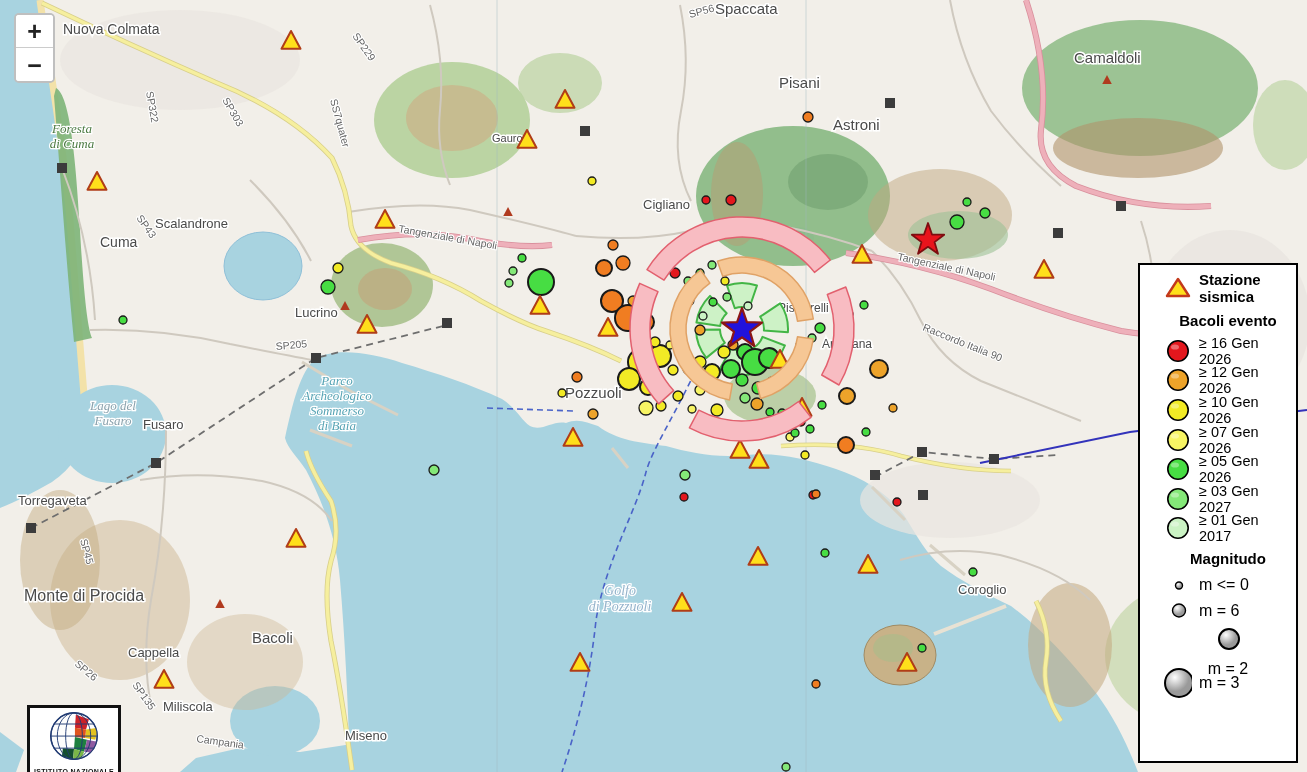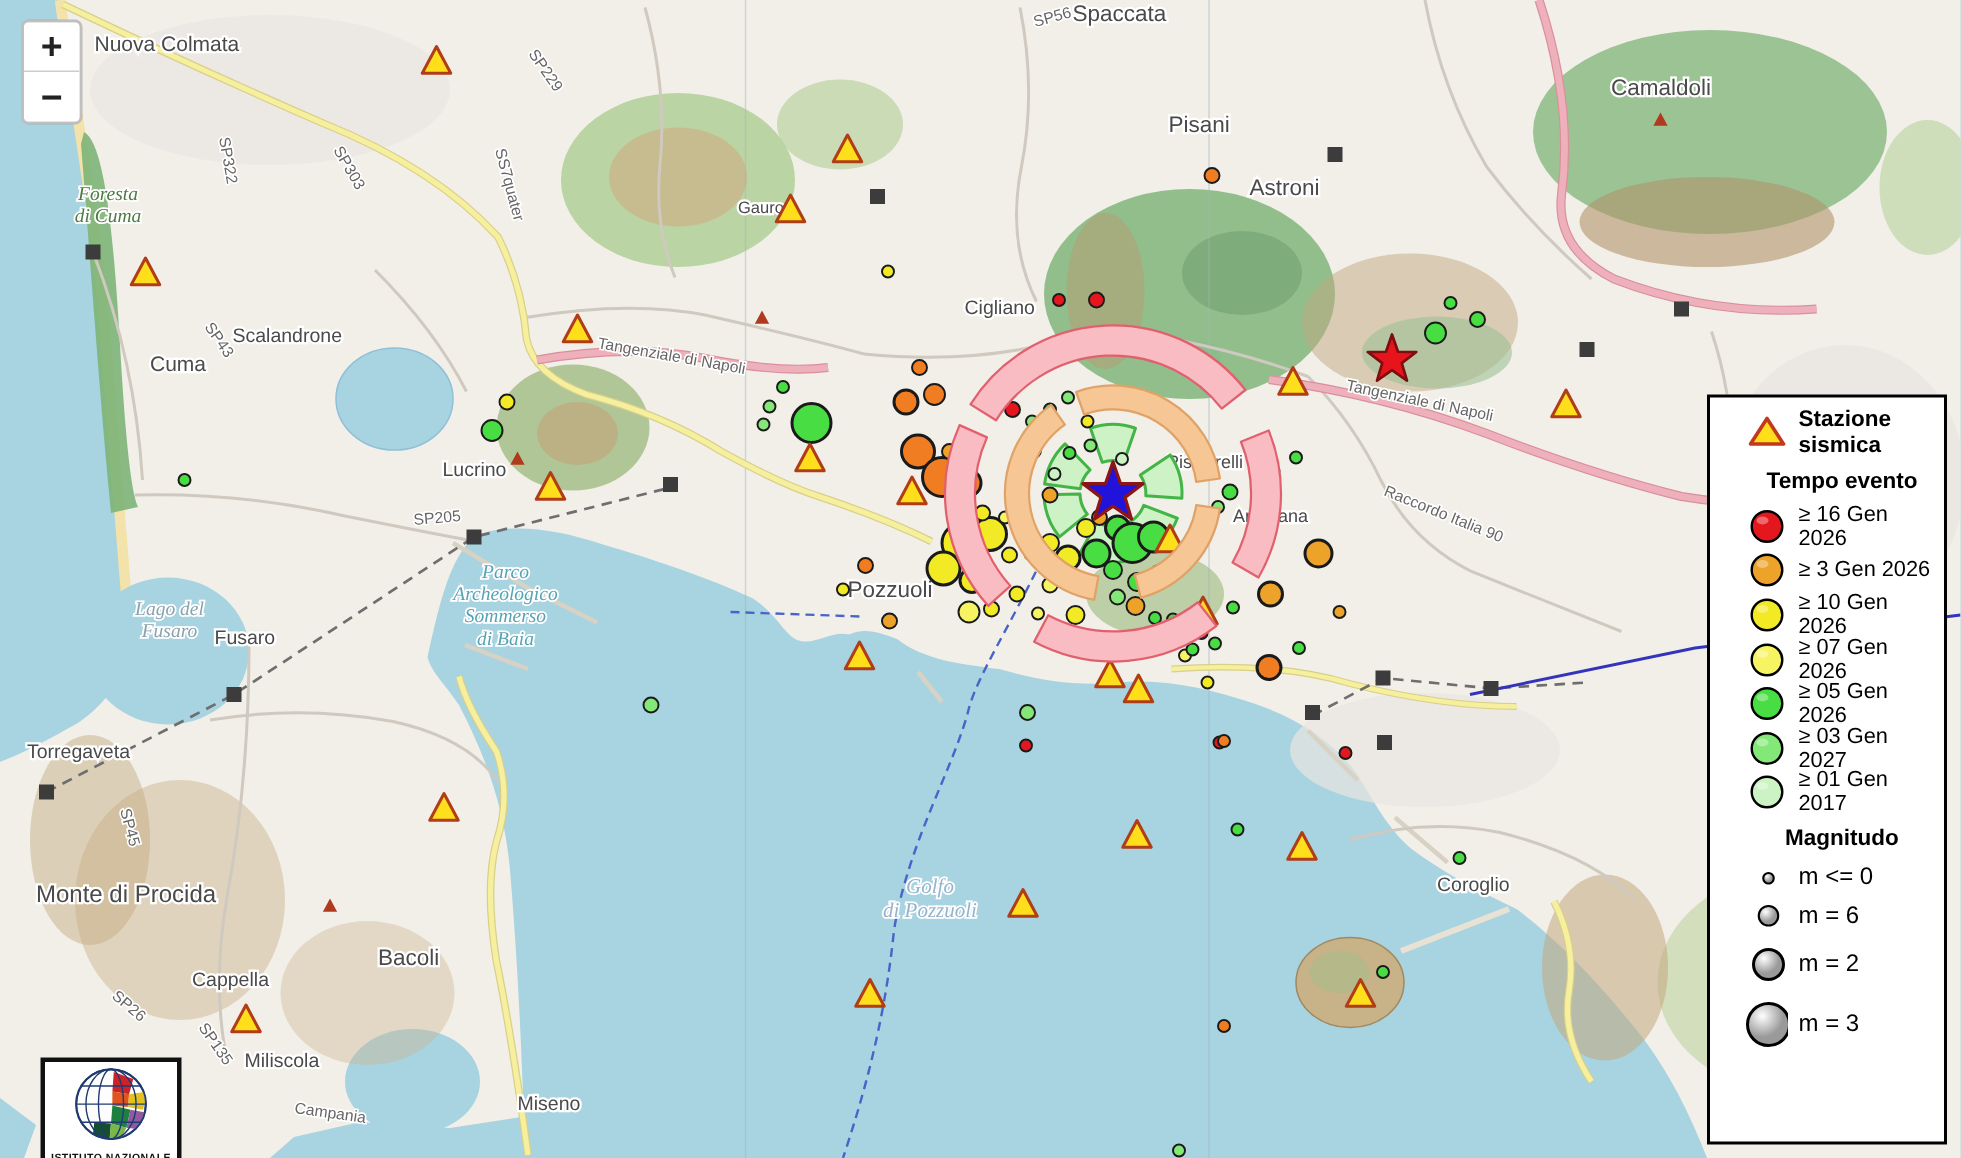--- a/index.html
+++ b/index.html
@@ -327,38 +327,38 @@
 
   <div id="legend">
       <div class="lrow bold">
         <span class="licon">
           <svg width="26" height="22">
             <polygon points="13,2 24,19 2,19" fill="#ffdf1b" stroke="#c3391b" stroke-width="2.4" stroke-linejoin="round"></polygon>
           </svg>
         </span>
         <span>Stazione sismica</span>
       </div>
-      <div class="lhead">Tempo evento</div>
+      <div class="lhead">Bacoli evento</div>
       <div class="lrow trow">
         <span class="licon">
           <svg width="24" height="24">
             <circle cx="12" cy="12" r="10.2" fill="#e3171d" stroke="#000" stroke-width="1.6"></circle>
             <ellipse cx="9" cy="8" rx="4" ry="2.6" fill="#fff" opacity="0.35"></ellipse>
           </svg>
         </span>
         <span>≥ 16 Gen 2026</span>
       </div>
       <div class="lrow trow">
         <span class="licon">
           <svg width="24" height="24">
             <circle cx="12" cy="12" r="10.2" fill="#eda32a" stroke="#000" stroke-width="1.6"></circle>
             <ellipse cx="9" cy="8" rx="4" ry="2.6" fill="#fff" opacity="0.35"></ellipse>
           </svg>
         </span>
-        <span>≥ 3 Gen 2026</span>
+        <span>≥ 12 Gen 2026</span>
       </div>
       <div class="lrow trow">
         <span class="licon">
           <svg width="24" height="24">
             <circle cx="12" cy="12" r="10.2" fill="#f2ea25" stroke="#000" stroke-width="1.6"></circle>
             <ellipse cx="9" cy="8" rx="4" ry="2.6" fill="#fff" opacity="0.35"></ellipse>
           </svg>
         </span>
         <span>≥ 10 Gen 2026</span>
       </div>
@@ -420,21 +420,21 @@
               <radialGradient id="mg1" cx="35%" cy="30%">
                 <stop offset="0%" stop-color="#ffffff"></stop>
                 <stop offset="100%" stop-color="#9a9a9a"></stop>
               </radialGradient>
             </defs>
             <circle cx="15" cy="8.5" r="6.5" fill="url(#mg1)" stroke="#000" stroke-width="1.4"></circle>
           </svg>
         </span>
         <span>m = 6</span>
       </div>
-      <div class="lrow mrow" style="height: 36px;">
+      <div class="lrow mrow" style="height: 36px; flex-direction: column;">
         <span class="licon">
           <svg width="30" height="24">
             <defs>
               <radialGradient id="mg2" cx="35%" cy="30%">
                 <stop offset="0%" stop-color="#ffffff"></stop>
                 <stop offset="100%" stop-color="#9a9a9a"></stop>
               </radialGradient>
             </defs>
             <circle cx="15" cy="12" r="10" fill="url(#mg2)" stroke="#000" stroke-width="2"></circle>
           </svg>

